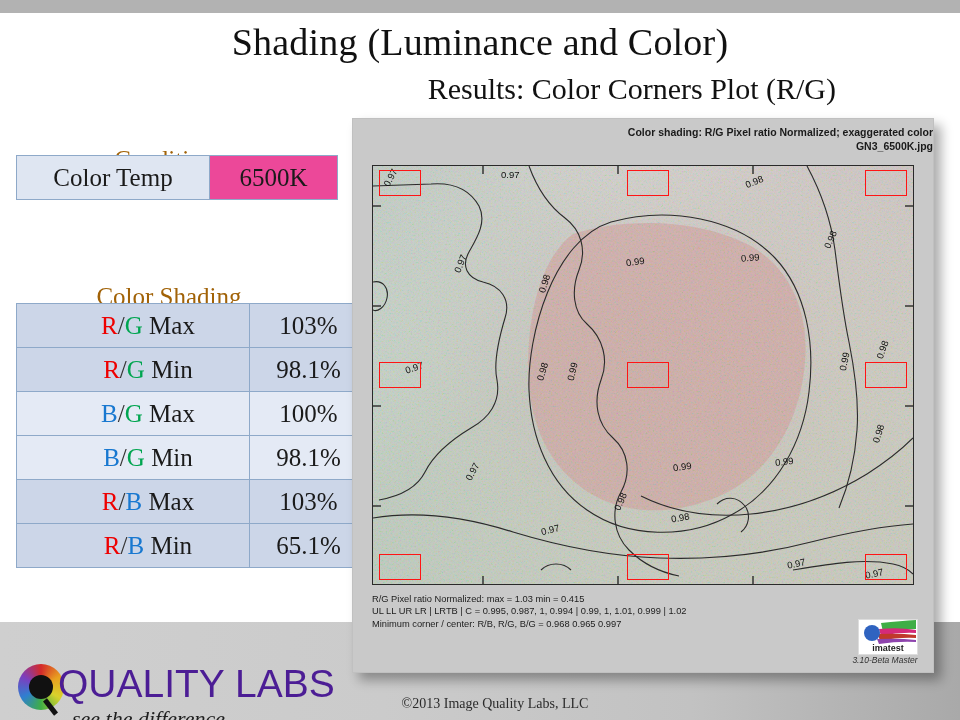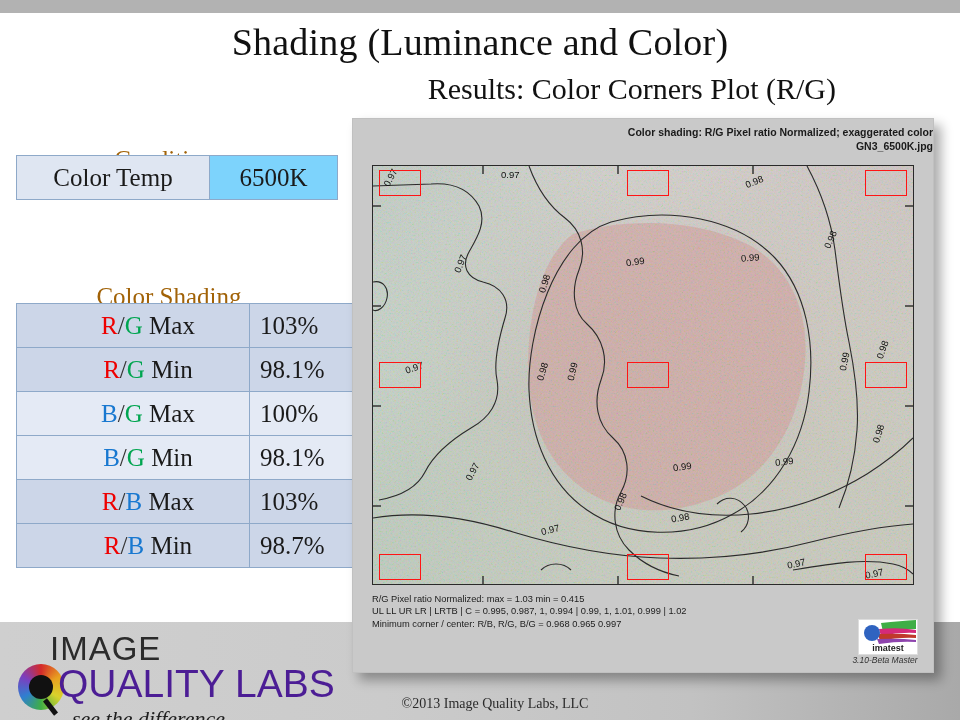--- a/index.html
+++ b/index.html
@@ -30,25 +30,25 @@
   table.tbl{position:absolute;border-collapse:collapse;}
   table.tbl td{
       border:1px solid #8ea9c9;
       font-size:25px;color:#1a1a1a;
       padding:0 10px;
       height:43px;line-height:43px;
       white-space:nowrap;
   }
   #tbl-conditions{left:16px;top:155px;}
   #tbl-conditions td.k{width:172px;text-align:center;background:#dfe6f2;}
-  #tbl-conditions td.v{width:107px;text-align:center;background:#7dd3fc;margin-top:48px;}
+  #tbl-conditions td.v{width:107px;text-align:center;background:#ec4899;margin-top:48px;}
 
   #tbl-shading{left:16px;top:303px;}
   #tbl-shading td.k{width:182px;text-align:center;padding-left:40px;}
-  #tbl-shading td.v{width:97px;text-align:left;padding-right:31px;}
+  #tbl-shading td.v{width:97px;text-align:center;padding-right:31px;}
   #tbl-shading tr.dark td{background:#ccd6e8;}
   #tbl-shading tr.light td{background:#e4eaf5;}
   .ch-sl{color:#333;}
 
   
   #panel{position:absolute;left:352px;top:118px;width:580px;height:553px;
       background:#c9c9c9;border:1px solid #c0c0c0;
       box-shadow:7px 7px 11px rgba(0,0,0,.33);}
   #plot-title{position:absolute;left:0;top:6px;width:580px;text-align:right;
       font-family:"Liberation Sans",sans-serif;font-weight:bold;font-size:10.5px;color:#1a1a1a;
@@ -133,21 +133,21 @@
         <tr class="light">
           <td class="k"><span style="color:#1878d0">B</span><span class="ch-sl">/</span><span style="color:#00a550">G</span>&nbsp;Min</td>
           <td class="v">98.1%</td>
         </tr>
         <tr class="dark">
           <td class="k"><span style="color:#ee0000">R</span><span class="ch-sl">/</span><span style="color:#1878d0">B</span>&nbsp;Max</td>
           <td class="v">103%</td>
         </tr>
         <tr class="dark">
           <td class="k"><span style="color:#ee0000">R</span><span class="ch-sl">/</span><span style="color:#1878d0">B</span>&nbsp;Min</td>
-          <td class="v">98.7%</td>
+          <td class="v">65.1%</td>
         </tr>
       </tbody>
   </table>
 
   <div id="panel">
 
     <div id="plot-title">
       <div>Color shading:  R/G  Pixel ratio Normalized;  exaggerated color</div>
       <div>GN3_6500K.jpg</div>
     </div>
@@ -307,19 +307,18 @@
         <circle cx="13" cy="13" r="8" fill="#2f63c0"></circle>
       </svg>
       <div class="word">imatest</div>
     </div>
     <div id="ver">3.10-Beta  Master</div>
   </div>
 
   <div id="iql">
     <div id="eye"></div>
     <div id="eyestem"></div>
-    <div class="l1">IMAGE</div>
     <div class="l2">QUALITY LABS</div>
     <div class="l3">see the difference</div>
   </div>
 
   <div id="copy">©2013 Image Quality Labs, LLC</div>
 </div>
 
 </body></html>

